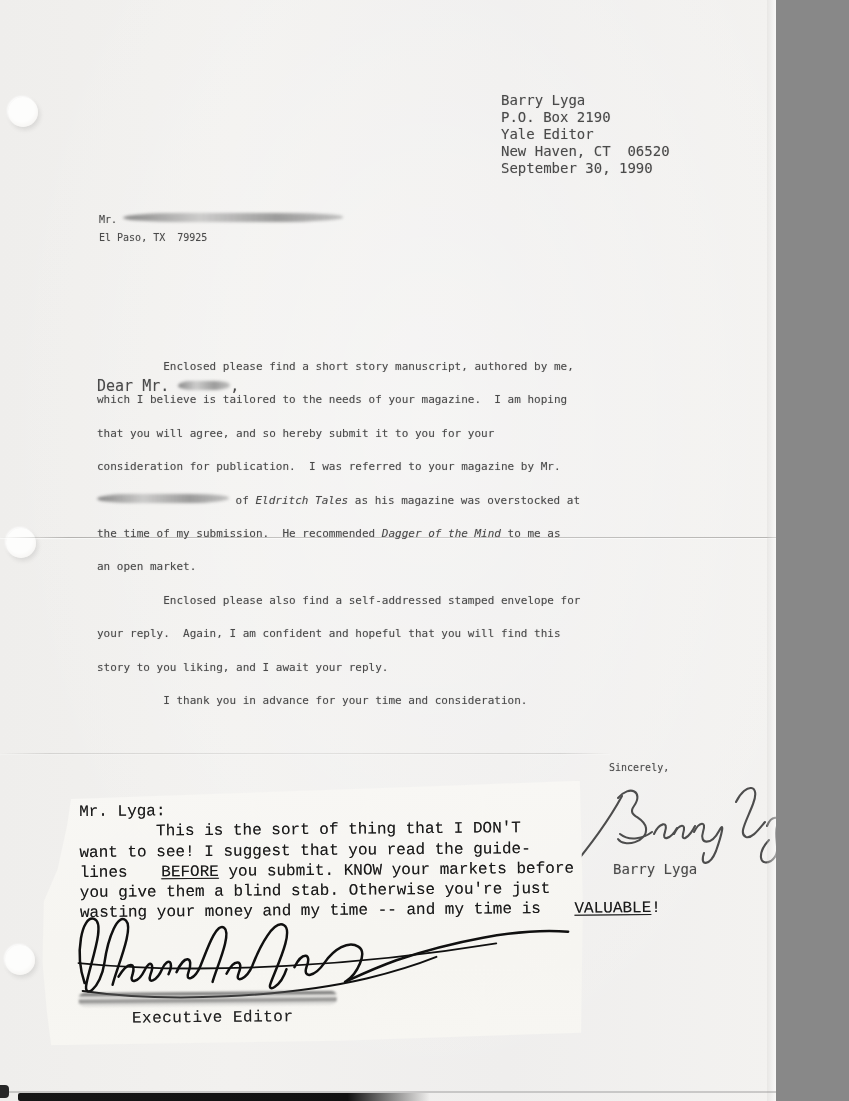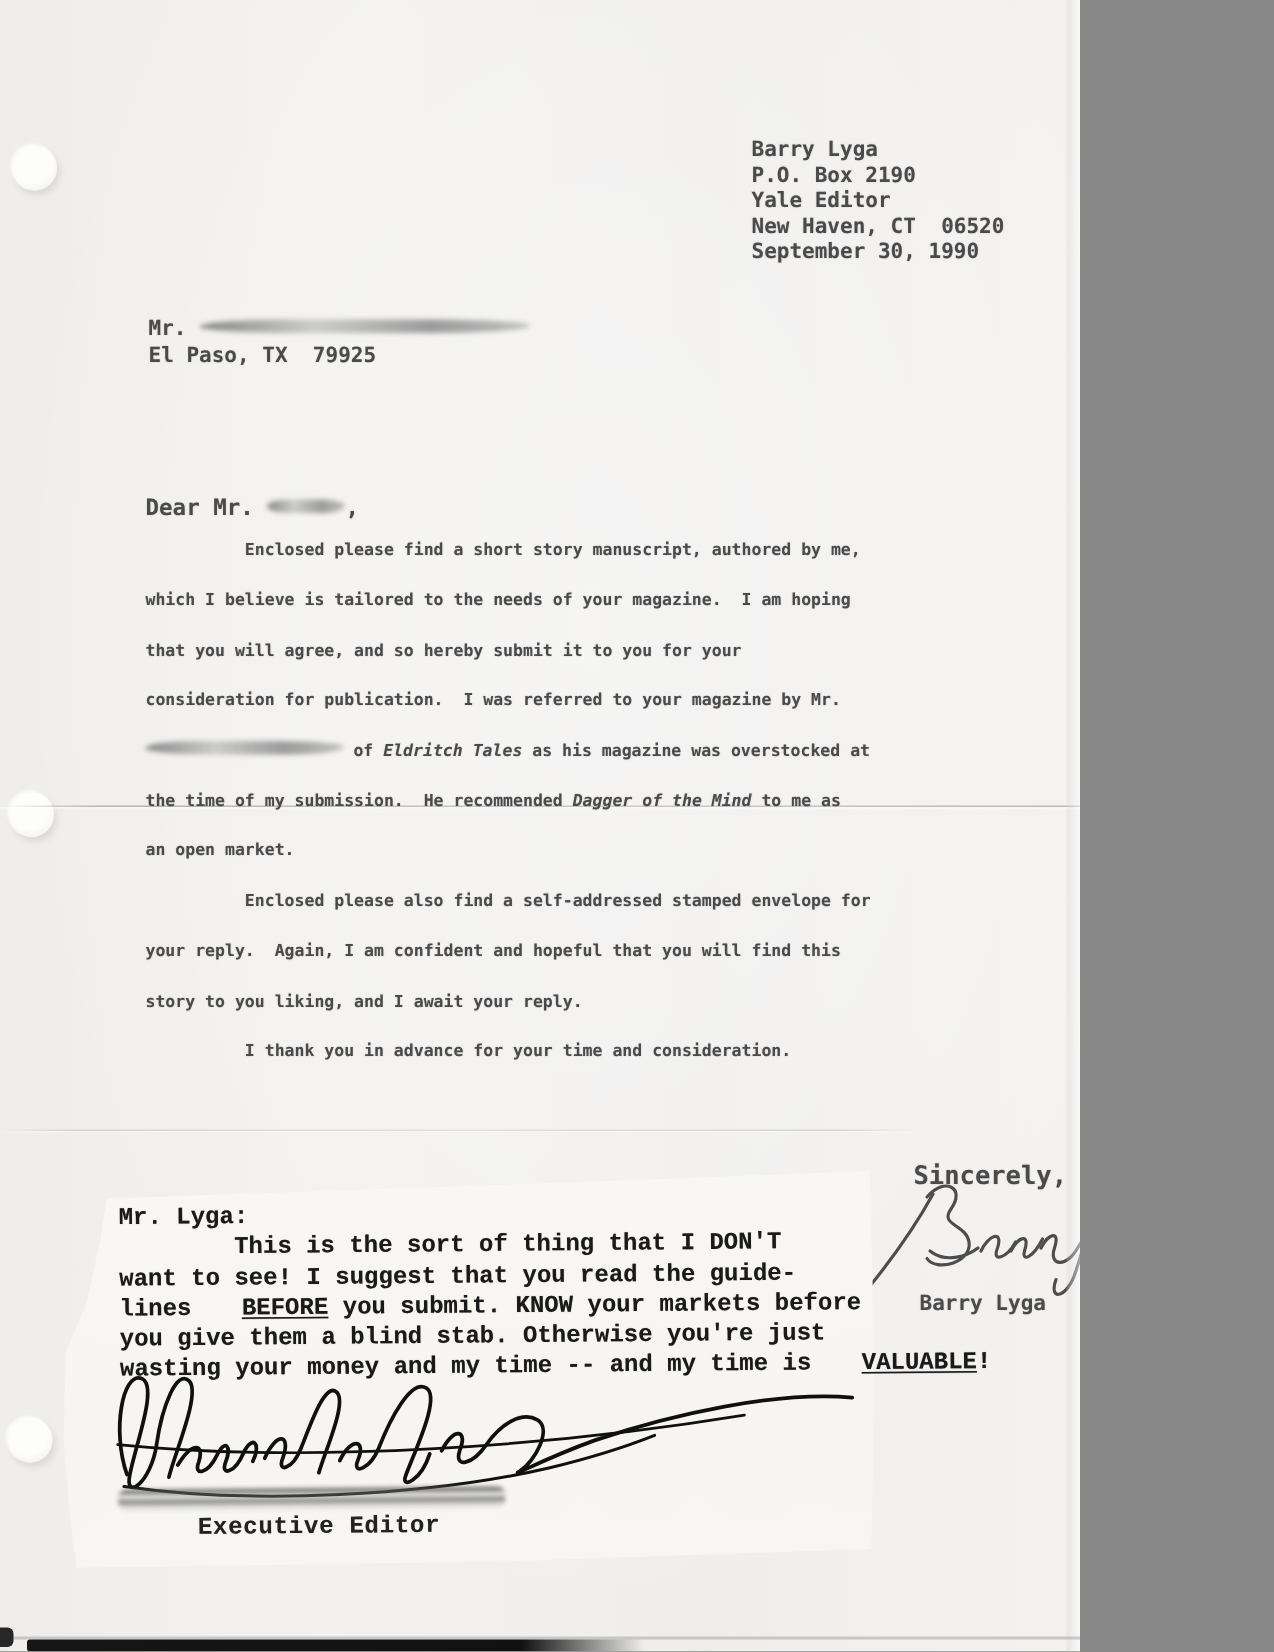--- a/index.html
+++ b/index.html
@@ -1,29 +1,28 @@
 <!DOCTYPE html>
 <html><head>
 <meta charset="utf-8">
 <style>
   html,body{margin:0;padding:0;background:#888;}
   .page{
-    position:relative;width:720px;height:1101px;overflow:hidden;
+    position:relative;width:776px;height:1101px;overflow:hidden;
     background:
       radial-gradient(ellipse at 55% 38%, rgba(255,255,255,.38), rgba(0,0,0,0) 72%),
       linear-gradient(90deg,#efeeec,#f2f1ef 30%,#efeeed 65%,#f3f2f0);
     font-family:"DejaVu Sans Mono",monospace;
-    font-weight:bold;
   }
   
   .type{position:absolute;white-space:pre;color:#4a4a4a;text-shadow:0 0 1px rgba(74,74,74,.3);}
   .sz14{font-size:14px;line-height:17px;}
-  .sz14b{font-size:14px;line-height:17.5px;}
+  .sz14b{font-size:10px;line-height:17.5px;}
   .body-block{font-size:11px;line-height:33.4px;}
-  .salut{font-size:15px;line-height:20px;}
+  .salut{font-size:15px;line-height:20px;margin-top:48px;}
   .it{font-style:italic;}
   .ul{text-decoration:underline;text-underline-offset:2px;margin-left:24px;}
   
   .redact{
     display:inline-block;height:9px;vertical-align:baseline;margin-bottom:1px;
     background:linear-gradient(90deg,rgba(110,110,110,.8),rgba(165,165,165,.5) 35%,rgba(125,125,125,.75) 70%,rgba(150,150,150,.55));
     border-radius:45% 55% 50% 50% / 90% 70% 90% 80%;
     filter:blur(1.6px);
   }
   
@@ -72,21 +71,21 @@
   <div class="crease" style="left:0;top:753px;width:610px;opacity:.45;"></div>
 
   <div class="type sz14" style="left:501px;top:92px;" id="sender-block"><div><span>Barry Lyga</span></div><div><span>P.O. Box 2190</span></div><div><span>Yale Editor</span></div><div><span>New Haven, CT  06520</span></div><div><span>September 30, 1990</span></div></div>
 
   <div class="type sz14b" style="left:99px;top:211px;" id="recipient-block"><div><span>Mr. </span><span class="redact" style="width: 220px;"></span></div><div><span>El Paso, TX  79925</span></div></div>
 
   <div class="type salut" style="left:97px;top:328px;" id="salutation"><div><span>Dear Mr. </span><span class="redact" style="width: 52px;"></span><span>,</span></div></div>
 
   <div class="type body-block" style="left:97px;top:350px;" id="letter-body"><div><span>          Enclosed please find a short story manuscript, authored by me,</span></div><div><span>which I believe is tailored to the needs of your magazine.  I am hoping</span></div><div><span>that you will agree, and so hereby submit it to you for your</span></div><div><span>consideration for publication.  I was referred to your magazine by Mr.</span></div><div><span class="redact" style="width: 132px;"></span><span> of </span><span class="it">Eldritch Tales</span><span> as his magazine was overstocked at</span></div><div><span>the time of my submission.  He recommended </span><span class="it">Dagger of the Mind</span><span> to me as</span></div><div><span>an open market.</span></div><div><span>          Enclosed please also find a self-addressed stamped envelope for</span></div><div><span>your reply.  Again, I am confident and hopeful that you will find this</span></div><div><span>story to you liking, and I await your reply.</span></div><div><span>          I thank you in advance for your time and consideration.</span></div></div>
 
-  <div class="type" style="left:609px;top:762px;font-size:17px;margin-top:12px;">Sincerely,</div>
+  <div class="type" style="left:609px;top:762px;font-size:10px;">Sincerely,</div>
 
   <svg style="left:560px;top:776px;" width="250" height="100" viewBox="0 0 250 100">
     <g class="sig-stroke" stroke="#4d4d4d" stroke-width="2.1">
       <path d="M62,20 C50,42 30,70 8,96"></path>
       <path d="M58,22 C70,8 84,16 74,30 C66,41 84,40 86,52 C88,66 64,72 58,63 M60,58 C70,66 84,62 92,56"></path>
       <path d="M94,58 C99,47 109,44 105,56 C101,66 111,63 117,52 M114,58 C119,48 127,46 123,58 C121,66 129,62 135,50"></path>
       <path d="M134,56 C139,46 147,44 143,56 C139,68 151,70 159,55 C165,44 162,58 156,75 C150,90 139,91 144,77"></path>
       <path d="M176,26 C186,6 201,8 193,28 C187,44 178,58 186,61 C192,63 199,53 205,46"></path>
       <path d="M207,50 C211,40 221,38 217,50 C213,62 223,77 211,85 C199,91 197,77 209,64"></path>
       <path d="M223,48 C227,40 235,38 233,48 C231,58 237,55 246,43"></path>

